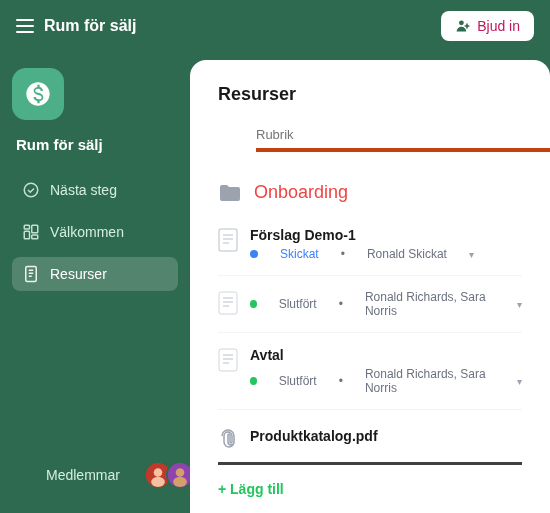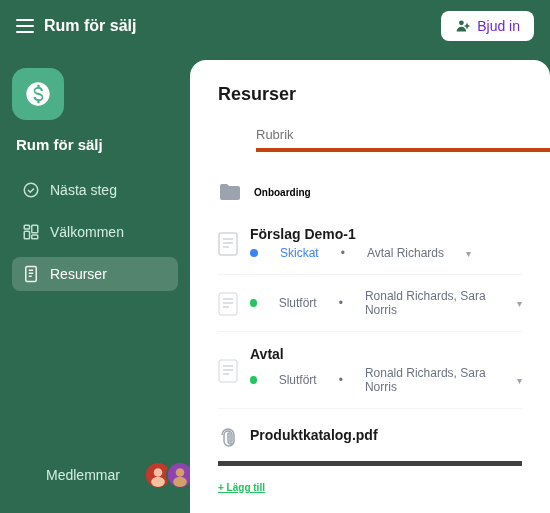--- a/index.html
+++ b/index.html
@@ -42,21 +42,21 @@
     .topbar-title {
       color: #fff;
       font-size: 16px;
       font-weight: 600;
     }
     .invite-btn {
       display: flex;
       align-items: center;
       gap: 6px;
       background: #fff;
-      color: #6d28d9;
+      color: #be185d;
       border: none;
       border-radius: 8px;
       padding: 7px 14px;
       font-size: 14px;
       font-weight: 500;
       cursor: pointer;
     }
     .invite-icon {
       width: 16px;
       height: 16px;
@@ -185,33 +185,33 @@
 
     
     .folder-item {
       display: flex;
       align-items: center;
       gap: 12px;
       padding: 10px 0;
       cursor: pointer;
     }
     .folder-name {
-      font-size: 10px;
-      font-weight: 700;
-      color: #000000;
+      font-size: 18px;
+      font-weight: 400;
+      color: #ef4444;
     }
 
     
     .file-list {
       display: flex;
       flex-direction: column;
     }
     .file-item {
       display: flex;
-      align-items: center;
+      align-items: flex-start;
       gap: 12px;
       padding: 14px 0;
       border-bottom: 1px solid #f3f4f6;
       cursor: pointer;
     }
     .file-item:last-child { border-bottom: none; }
     .file-doc-icon {
       width: 20px;
       height: 24px;
       margin-top: 1px;
@@ -247,21 +247,21 @@
       font-size: 10px;
       color: #9ca3af;
     }
 
     
     .pdf-item {
       display: flex;
       align-items: center;
       gap: 12px;
       padding: 14px 0;
-      border-bottom: 5px solid #404040;
+      border-bottom: 3px solid #404040;
       cursor: pointer;
     }
     .pdf-icon {
       width: 20px;
       height: 24px;
       flex-shrink: 0;
     }
     .pdf-info {}
     .pdf-name {
       font-size: 14px;
@@ -272,27 +272,26 @@
       font-size: 12px;
       color: #9ca3af;
     }
 
     
     .add-btn {
       display: flex;
       align-items: flex-start;
       gap: 6px;
       color: #22c55e;
-      font-size: 10px;
+      font-size: 14px;
       font-weight: 600;
       background: none;
       border: none;
       cursor: pointer;
       padding: 16px 0 4px;
-      text-decoration: underline;
     }
   </style>
 </head>
 <body>
 
 <div class="topbar">
   <div class="topbar-left">
     <div class="hamburger">
       <span></span>
         <span></span>
@@ -402,21 +401,21 @@
           <line x1="5" y1="7" x2="15" y2="7" stroke="#d1d5db"></line>
           <line x1="5" y1="11" x2="15" y2="11" stroke="#d1d5db"></line>
           <line x1="5" y1="15" x2="11" y2="15" stroke="#d1d5db"></line>
         </svg>
         <div class="file-info">
           <div class="file-name">Förslag Demo-1</div>
           <div class="file-meta">
             <span class="status-dot status-blue"></span>
             <span class="status-label-blue">Skickat</span>
             <span>•</span>
-            <span>Avtal Richards</span>
+            <span>Ronald Skickat</span>
             <span class="chevron-down">▾</span>
           </div>
         </div>
       </div>
 
       <div class="file-item">
         <svg class="file-doc-icon" viewBox="0 0 20 24" fill="none">
           <rect x="1" y="1" width="18" height="22" rx="2" fill="white" stroke="#d1d5db"></rect>
           <line x1="5" y1="7" x2="15" y2="7" stroke="#d1d5db" stroke-width="1.5"></line>
           <line x1="5" y1="11" x2="15" y2="11" stroke="#d1d5db" stroke-width="1.5"></line>

